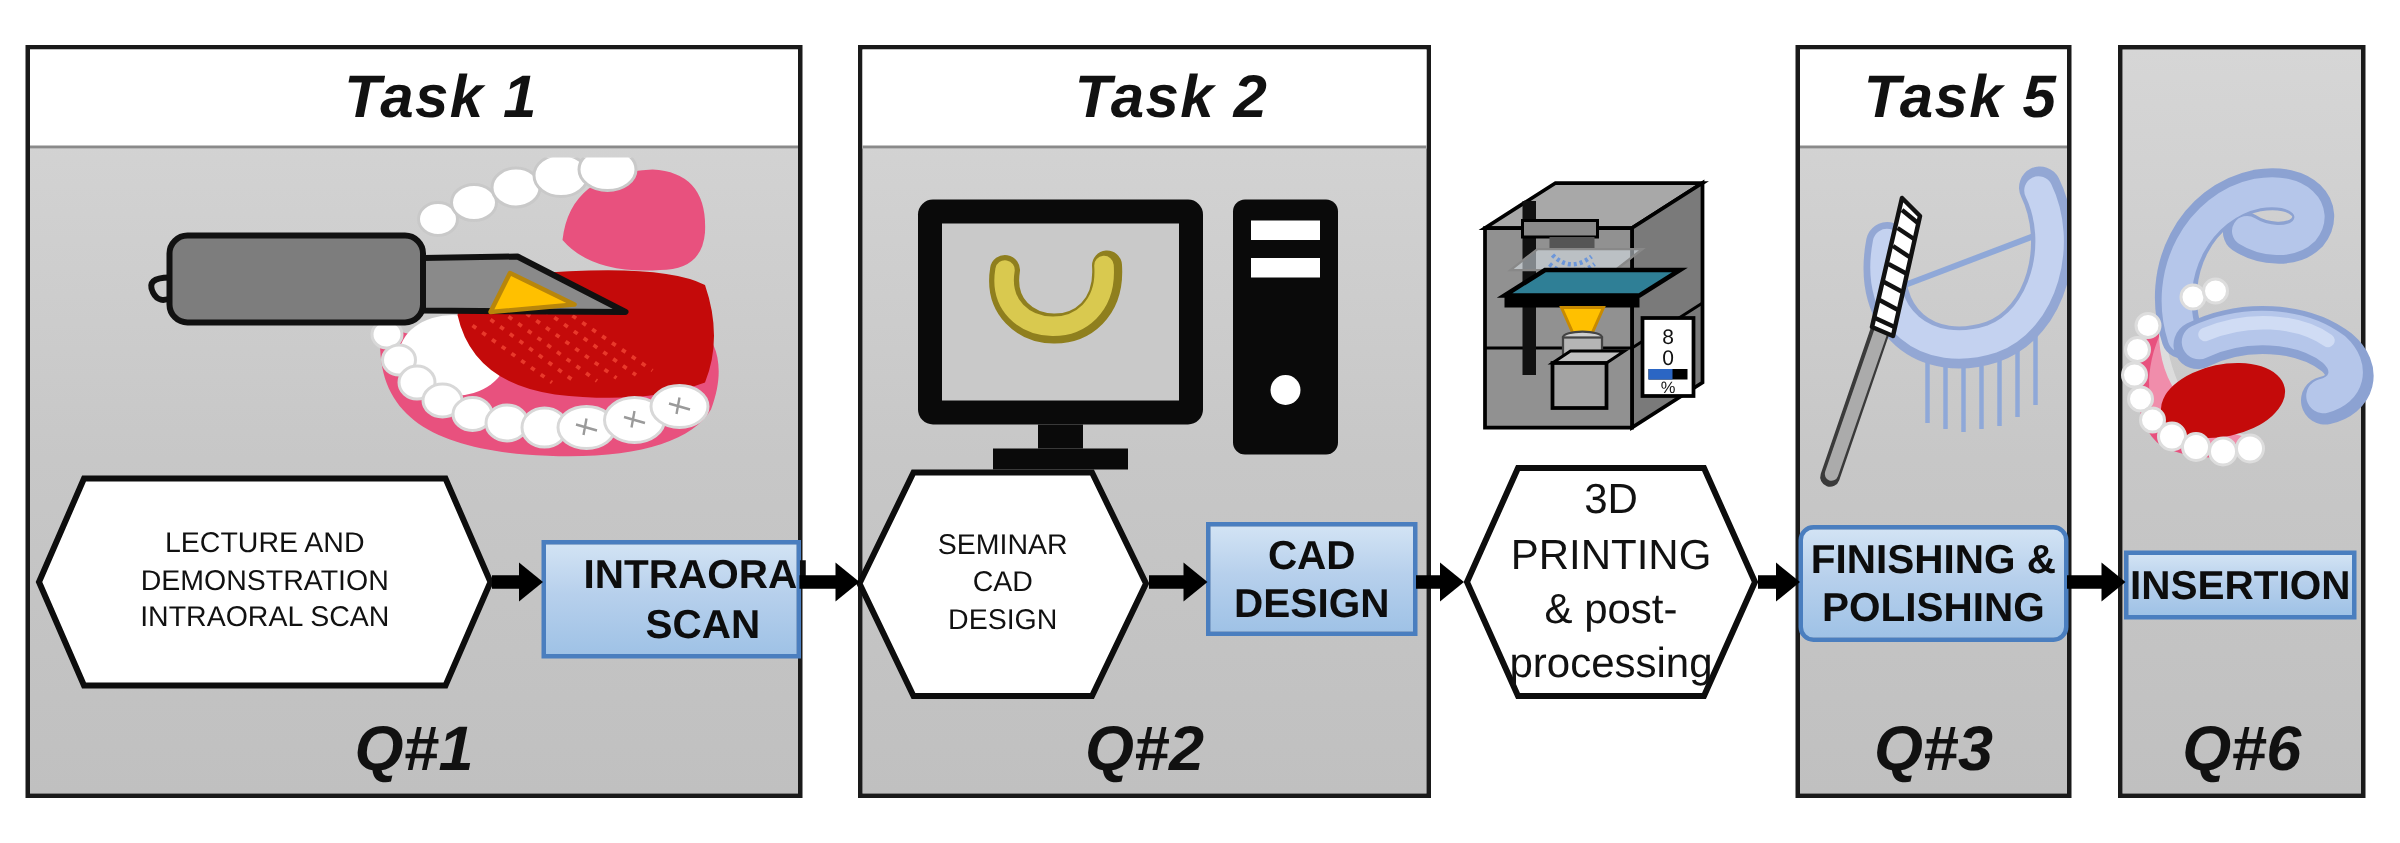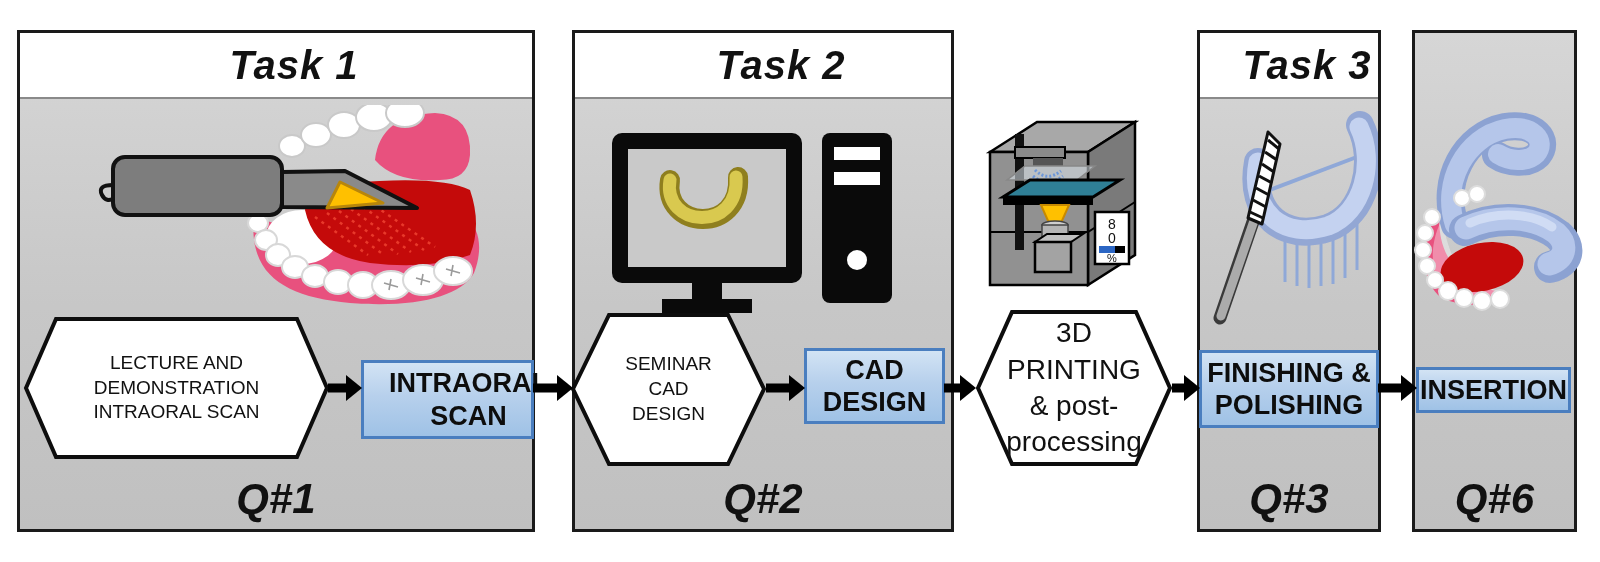--- a/index.html
+++ b/index.html
@@ -65,21 +65,21 @@
 
   <section class="panel" style="left:572px;width:382px;">
     <header class="panel-header">
       <span class="panel-title">Task 2</span>
     </header>
     <div class="qlabel">Q#2</div>
   </section>
 
   <section class="panel" style="left:1197px;width:184px;">
     <header class="panel-header">
-      <span class="panel-title">Task 3</span>
+      <span class="panel-title">Task 5</span>
     </header>
     <div class="qlabel">Q#3</div>
   </section>
 
   <section class="panel" style="left:1412px;width:165px;">
     <div class="qlabel">Q#6</div>
   </section>
 
   <svg class="illus" style="left:50px;top:105px;" width="445" height="205" viewBox="0 0 445 205">
     <g>
@@ -265,21 +265,21 @@
   <div class="bluebox" style="left:361px;top:360px;width:173px;height:79px;padding-left:42px;">
     <span>INTRAORAL
 SCAN</span>
   </div>
 
   <div class="bluebox" style="left:804px;top:348px;width:141px;height:76px;">
     <span>CAD
 DESIGN</span>
   </div>
 
-  <div class="bluebox" style="left:1199px;top:350px;width:180px;height:78px;">
+  <div class="bluebox" style="left:1199px;top:350px;width:180px;height:78px;border-radius:10px;">
     <span>FINISHING &amp;
 POLISHING</span>
   </div>
 
   <div class="bluebox" style="left:1416px;top:367px;width:155px;height:46px;">
     <span>INSERTION</span>
   </div>
 
   <div class="arrow" style="left:328px;top:374px;width:34px;">
     <div class="bar"></div>

